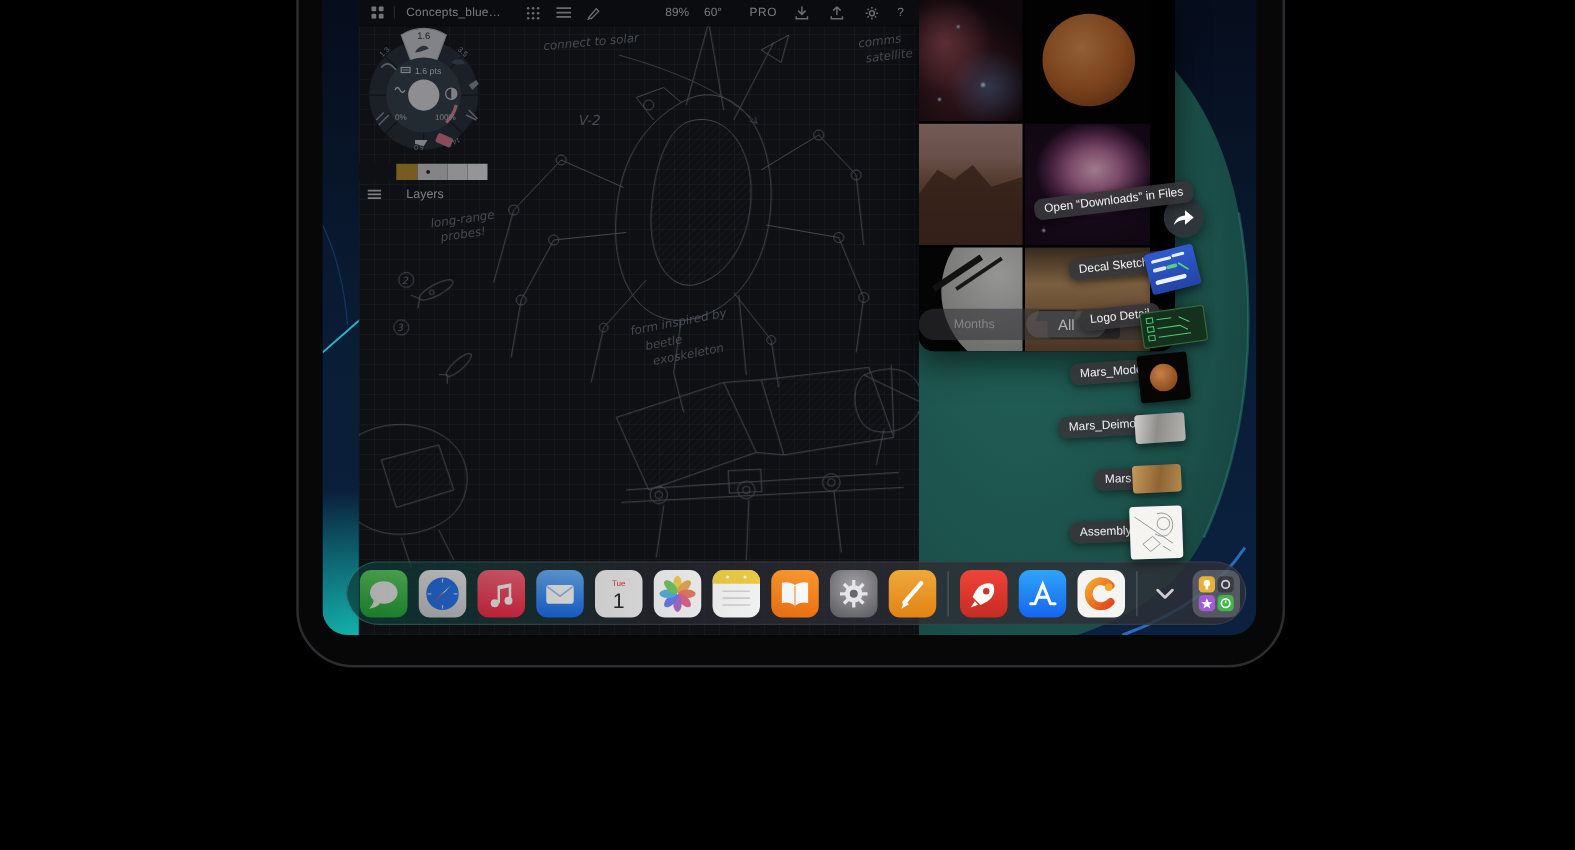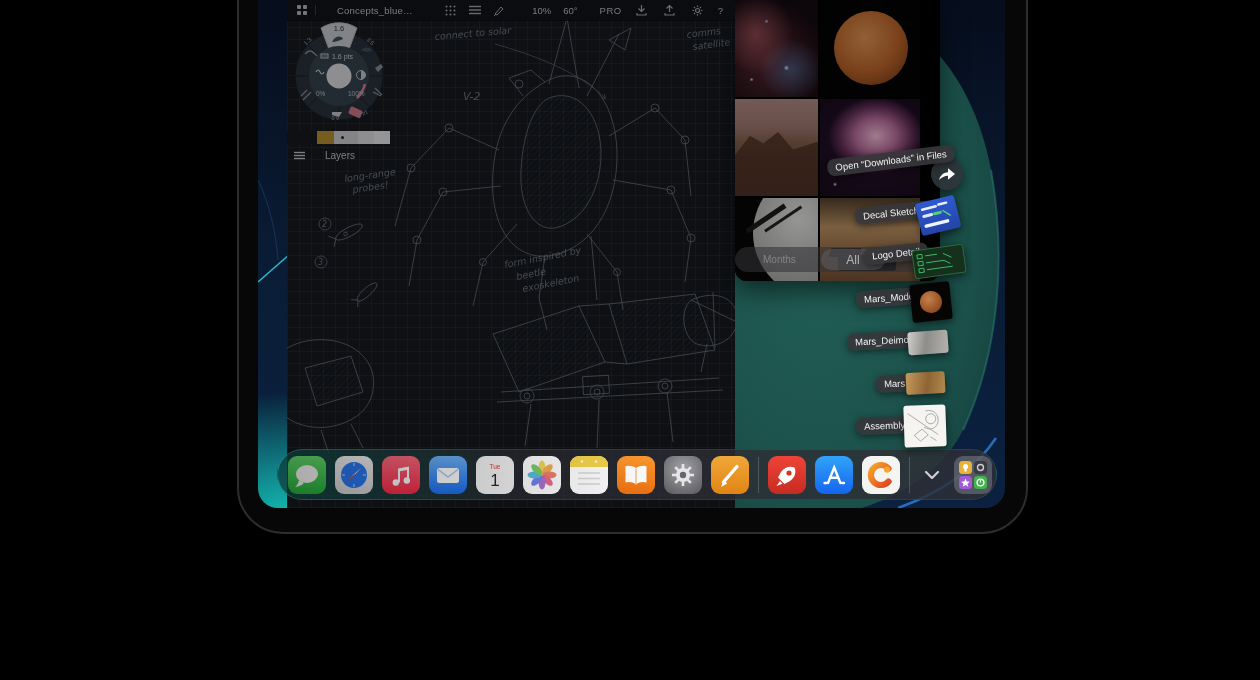--- a/index.html
+++ b/index.html
@@ -17,21 +17,21 @@
   .concepts{position:absolute;left:29px;top:0;width:448px;height:508px;background:#14181b;overflow:hidden;}
   .canvas-grid{position:absolute;inset:0;
     background-image:
       repeating-linear-gradient(0deg,rgba(96,116,128,.14) 0 1px,transparent 1px 12px),
       repeating-linear-gradient(90deg,rgba(96,116,128,.14) 0 1px,transparent 1px 12px);}
   .c-toolbar{position:absolute;left:0;top:0;right:0;height:20px;display:flex;align-items:center;
     background:rgba(15,18,21,.92);border-bottom:1px solid rgba(0,0,0,.4);z-index:5;
     color:#c3c8cc;font-size:9.5px;}
   .c-toolbar .tbi{display:flex;align-items:center;justify-content:center;width:16px;height:16px;}
   .c-toolbar .sep{width:1px;height:10px;background:rgba(255,255,255,.18);margin:0 5px;}
-  .c-title{margin:0 16px;letter-spacing:.2px;}
+  .c-title{margin:0 4px;letter-spacing:.2px;}
   .c-right{margin-left:auto;display:flex;align-items:center;gap:12px;padding-right:12px;}
   .c-dim{position:absolute;inset:0;background:rgba(4,6,9,.40);z-index:6;pointer-events:none;}
   .wheel{position:absolute;left:-2px;top:18px;z-index:5;}
   .palette{position:absolute;left:0;top:131px;height:13px;display:flex;z-index:5;}
   .palette span{height:13px;display:inline-block;position:relative;}
   .pal-dot{position:absolute;left:7px;top:5px;width:3px;height:3px;border-radius:50%;background:#222;}
   .layers{position:absolute;left:7px;top:150px;display:flex;gap:20px;align-items:center;z-index:5;
           color:#ccd0d3;font-size:10px;}
   
   .photos{position:absolute;left:477px;top:0;width:205px;height:281px;background:#000;
@@ -265,21 +265,21 @@
                 <line x1="0" y1="8.5" x2="12" y2="8.5"></line>
               </g>
             </svg>
         </span>
         <span class="tbi" style="margin-left:8px">
           <svg width="12" height="11">
               <path d="M2,9 L8,2 L10,4 L4,10 Z M1,11 L3,9" stroke="#aab0b5" stroke-width="1" fill="none"></path>
             </svg>
         </span>
         <div class="c-right">
-          <span>10%</span>
+          <span>89%</span>
           <span>60°</span>
           <span style="margin-left:10px;letter-spacing:.5px">PRO</span>
           <span class="tbi">
             <svg width="11" height="11">
                 <g stroke="#aab0b5" stroke-width="1.2" fill="none">
                   <path d="M5.5,0 V6 M2.5,3.5 L5.5,6.5 L8.5,3.5"></path>
                   <path d="M1,8 V10 H10 V8"></path>
                 </g>
               </svg>
           </span>

